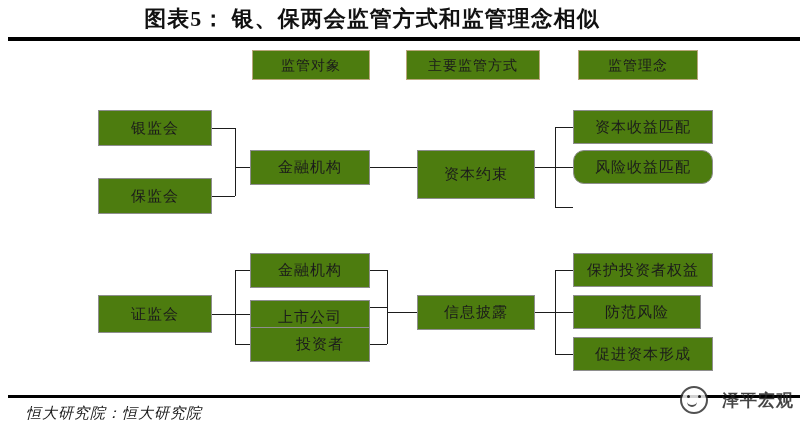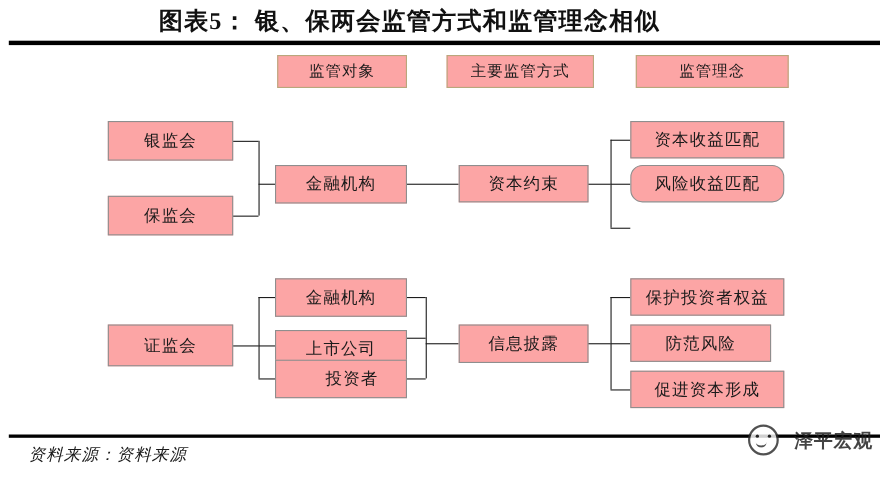--- a/index.html
+++ b/index.html
@@ -30,21 +30,21 @@
   }
   .rule-bottom{
     position:absolute;left:8px;top:395px;width:792px;height:3px;
     background:#000;
   }
 
   
   .box{
     position:absolute;
     box-sizing:border-box;
-    background:#fca5a5;
+    background:#4d7c0f;
     border:1px solid #8e8e8e;
     display:flex;
     align-items:center;
     justify-content:center;
     font-size:15px;
     line-height:1;
     letter-spacing:1px;
     color:#1b1b1b;
     white-space:nowrap;
     font-family:"DejaVu Sans","Liberation Sans",sans-serif;
@@ -98,35 +98,35 @@
 </head>
 <body>
 
 <div id="canvas">
 
   <div class="title">图表5： 银、保两会监管方式和监管理念相似</div>
   <div class="rule-top"></div>
 
   <div class="box header" style="left:252px;top:50px;width:118px;height:30px;">监管对象</div>
   <div class="box header" style="left:406px;top:50px;width:134px;height:30px;">主要监管方式</div>
-  <div class="box header" style="left:578px;top:50px;width:139px;height:30px;">监管理念</div>
+  <div class="box header" style="left:578px;top:50px;width:120px;height:30px;">监管理念</div>
 
   <div class="box" style="left:98px;top:110px;width:114px;height:36px;">银监会</div>
   <div class="box" style="left:98px;top:178px;width:114px;height:36px;">保监会</div>
 
   <div class="hline" style="left:212px;top:128px;width:23px;"></div>
   <div class="hline" style="left:212px;top:196px;width:23px;"></div>
   <div class="vline" style="left:235px;top:128px;height:68px;"></div>
   <div class="hline" style="left:235px;top:167px;width:15px;"></div>
 
   <div class="box" style="left:250px;top:150px;width:120px;height:35px;">金融机构</div>
 
   <div class="hline" style="left:370px;top:167px;width:47px;"></div>
 
-  <div class="box" style="left:417px;top:150px;width:118px;height:34px;">资本约束</div>
+  <div class="box" style="left:417px;top:150px;width:118px;height:49px;">资本约束</div>
 
   <div class="hline" style="left:535px;top:167px;width:20px;"></div>
   <div class="vline" style="left:555px;top:127px;height:80px;"></div>
   <div class="hline" style="left:555px;top:127px;width:18px;"></div>
   <div class="hline" style="left:555px;top:167px;width:18px;"></div>
   <div class="hline" style="left:555px;top:207px;width:18px;"></div>
 
   <div class="box" style="left:573px;top:110px;width:140px;height:34px;">资本收益匹配</div>
   <div class="box" style="left:573px;top:150px;width:140px;height:34px;border-radius:11px;">风险收益匹配</div>
 
@@ -154,21 +154,21 @@
   <div class="vline" style="left:555px;top:270px;height:84px;"></div>
   <div class="hline" style="left:555px;top:270px;width:18px;"></div>
   <div class="hline" style="left:555px;top:312px;width:18px;"></div>
   <div class="hline" style="left:555px;top:354px;width:18px;"></div>
 
   <div class="box" style="left:573px;top:253px;width:140px;height:34px;">保护投资者权益</div>
   <div class="box" style="left:573px;top:295px;width:128px;height:34px;">防范风险</div>
   <div class="box" style="left:573px;top:337px;width:140px;height:34px;">促进资本形成</div>
 
   <div class="rule-bottom"></div>
-  <div class="source">资料来源：资料来源</div>
+  <div class="source">恒大研究院：恒大研究院</div>
 
   <div class="watermark">
     <span class="wm-face">
       <span class="wm-mouth"></span>
     </span>
     <span class="wm-text">泽平宏观</span>
   </div>
 
 </div>
 

